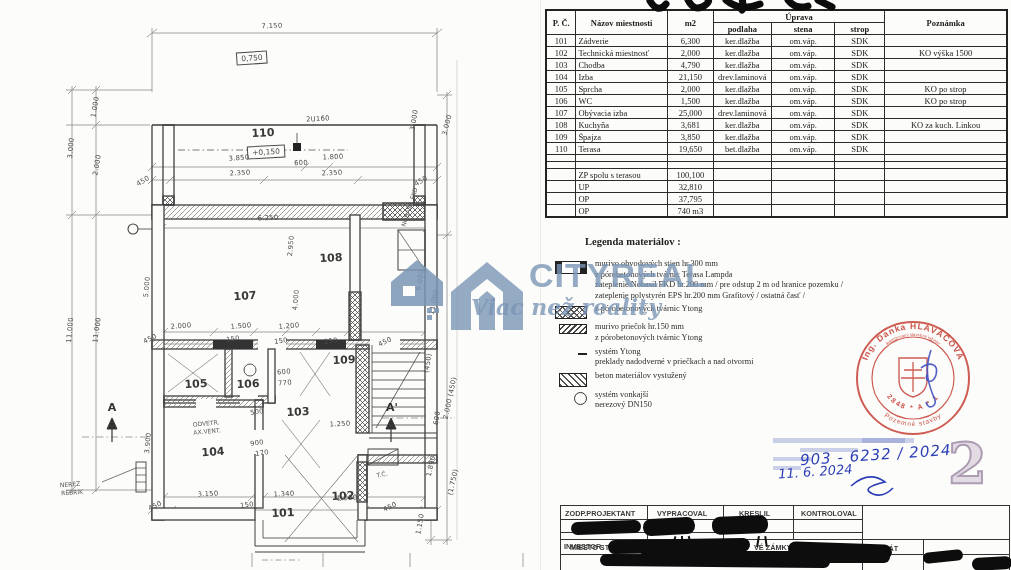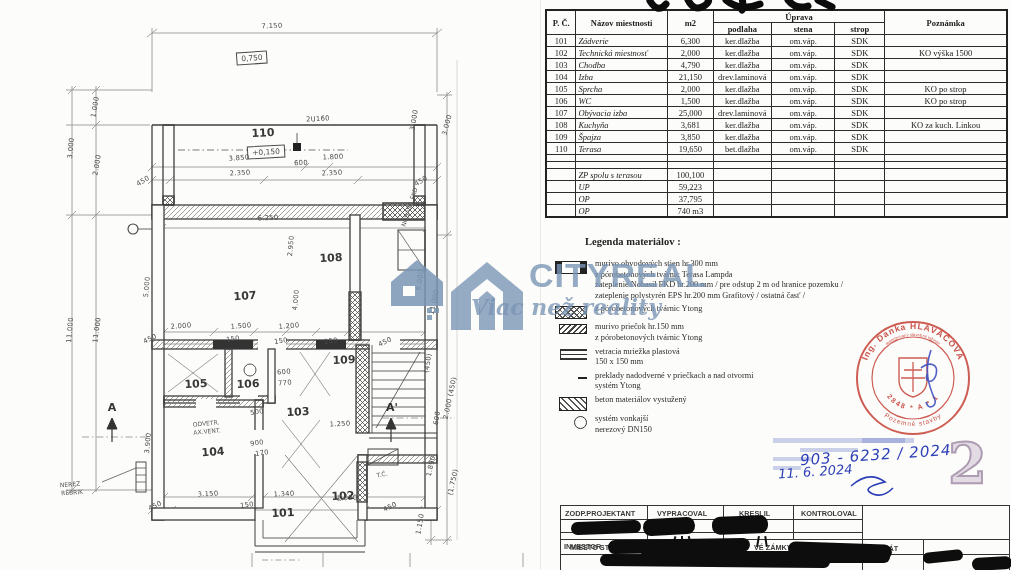--- a/index.html
+++ b/index.html
@@ -18,21 +18,21 @@
   .watermark{position:absolute;left:379px;top:248px;width:320px;height:95px;pointer-events:none;z-index:8;}
   .wm-brand{position:absolute;left:150px;top:8px;font-size:34px;font-weight:700;letter-spacing:1px;
             color:rgba(122,149,181,.8);font-family:"Liberation Sans",sans-serif;}
   .wm-tag{position:absolute;left:92px;top:46px;font-size:22px;font-style:italic;font-weight:700;
           color:rgba(122,149,181,.8);font-family:"DejaVu Serif",serif;}
   
   .room-table{position:absolute;left:545px;top:9px;width:463px;border-collapse:collapse;z-index:3;
               font-family:"Liberation Serif",serif;font-size:8.5px;color:#1c1c1c;}
   .room-table th,.room-table td{border:1px solid #2b2b2b;padding:0 2px;height:11px;line-height:10px;text-align:center;}
   .room-table th{font-weight:700;}
-  .room-table td.c1{text-align:left;font-style:italic;}
+  .room-table td.c1{text-align:left;}
   .room-table tr.blank td{height:6px;}
   .room-table{border:2px solid #222;}
   
   .legend{position:absolute;left:545px;top:236px;width:430px;z-index:4;}
   .legend-title{font-family:"Liberation Serif",serif;font-weight:700;font-size:10.5px;margin:0 0 12px 40px;color:#222;}
   .legend-item{display:flex;margin-bottom:3px;}
   .legend-sym-col{width:42px;flex:0 0 42px;display:flex;justify-content:flex-end;padding-right:8px;}
   .legend-text{flex:1;}
   .legend-line{font-family:"Liberation Serif",serif;font-size:8.3px;line-height:10.6px;color:#2d2d2d;}
   .sym{margin-top:2px;}
@@ -399,21 +399,21 @@
           <td class="c1">ZP spolu s terasou</td>
           <td class="c2">100,100</td>
           <td class="c3"></td>
           <td class="c4"></td>
           <td class="c5"></td>
           <td class="c6"></td>
         </tr>
         <tr>
           <td class="c0"></td>
           <td class="c1">UP</td>
-          <td class="c2">59,223</td>
+          <td class="c2">32,810</td>
           <td class="c3"></td>
           <td class="c4"></td>
           <td class="c5"></td>
           <td class="c6"></td>
         </tr>
         <tr>
           <td class="c0"></td>
           <td class="c1">OP</td>
           <td class="c2">37,795</td>
           <td class="c3"></td>
@@ -459,34 +459,25 @@
           <div class="legend-sym-col">
             <div class="sym sym-wall-150"></div>
           </div>
           <div class="legend-text">
             <div class="legend-line">murivo priečok hr.150 mm</div>
             <div class="legend-line">z pórobetonových tvárnic  Ytong</div>
           </div>
         </div>
         <div class="legend-item">
           <div class="legend-sym-col">
-            <div class="sym sym-vent"></div>
+            <div class="sym sym-lintel"></div>
           </div>
           <div class="legend-text">
-            <div class="legend-line">vetracia mriežka plastová</div>
-            <div class="legend-line">150 x 150 mm</div>
-          </div>
-        </div>
-        <div class="legend-item">
-          <div class="legend-sym-col">
-            <div class="sym sym-lintel"></div>
-          </div>
-          <div class="legend-text">
+            <div class="legend-line">systém  Ytong</div>
             <div class="legend-line">preklady  nadodverné  v priečkach a nad otvormi</div>
-            <div class="legend-line">systém  Ytong</div>
           </div>
         </div>
         <div class="legend-item">
           <div class="legend-sym-col">
             <div class="sym sym-concrete"></div>
           </div>
           <div class="legend-text">
             <div class="legend-line">beton materiálov vystužený</div>
           </div>
         </div>

